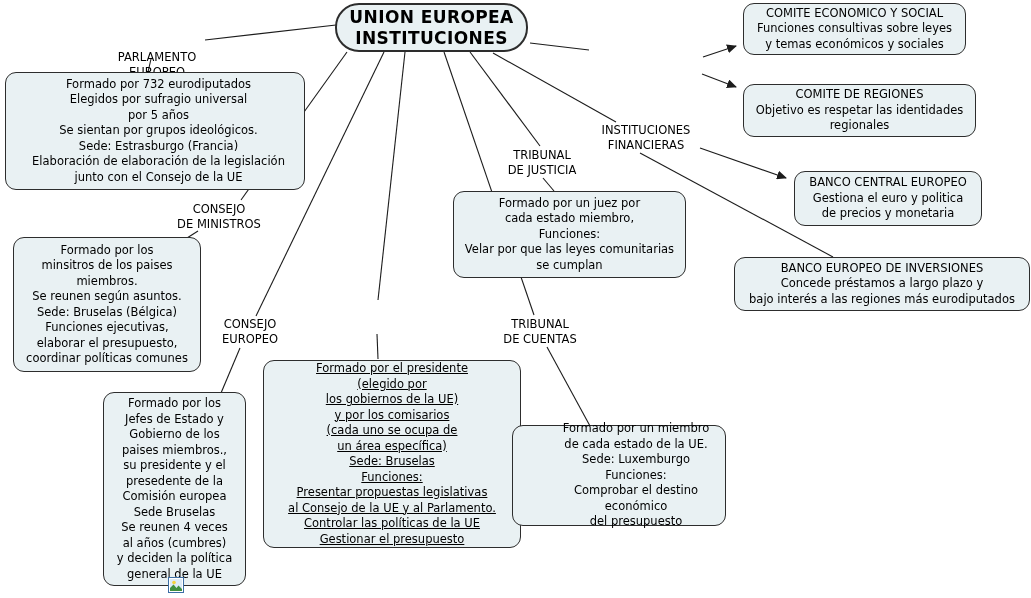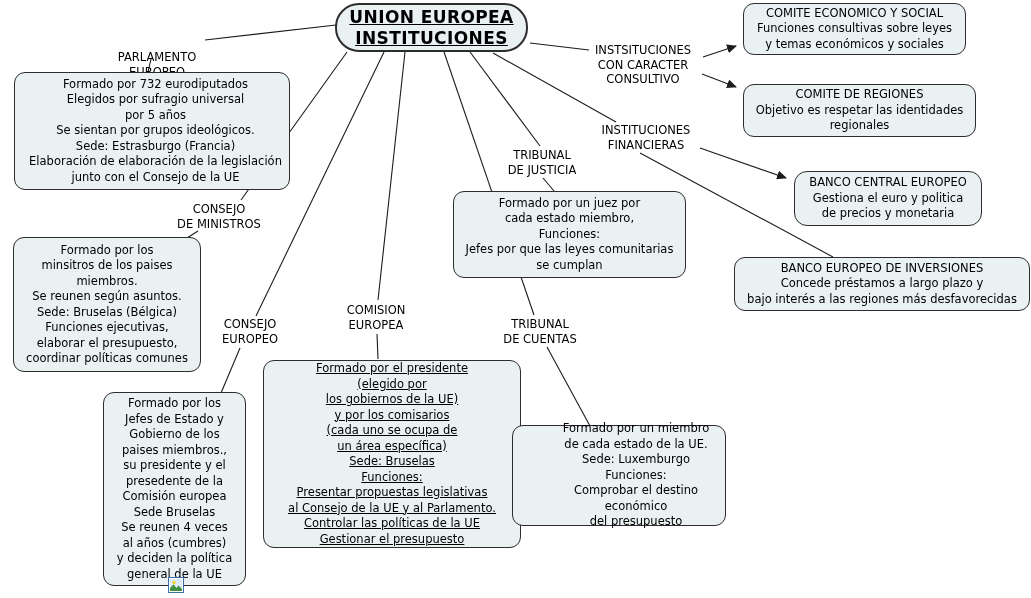--- a/index.html
+++ b/index.html
@@ -10,21 +10,21 @@
   .wires{position:absolute;left:0;top:0;z-index:1;}
   .node{
     position:absolute;z-index:2;box-sizing:border-box;
     background:#e9f1f3;border:1.4px solid #2d2d2d;border-radius:11px;
     display:flex;align-items:center;justify-content:center;
     text-align:center;white-space:pre-line;
     font-size:11.5px;line-height:15.5px;padding:1px 6px;
   }
   .node.title{
     font-weight:bold;font-size:17px;line-height:21px;
-    border-width:2px;border-radius:24px;letter-spacing:.4px;text-decoration:underline;
+    border-width:2px;border-radius:24px;letter-spacing:.4px;
   }
   .maplabel{
     position:absolute;z-index:2;text-align:center;white-space:pre-line;
     font-size:11.5px;line-height:14.6px;
   }
   .img-icon{
     position:absolute;z-index:3;width:16px;height:16px;box-sizing:border-box;
     background:#ffffff;border:1px solid #3b6ea5;display:flex;align-items:center;justify-content:center;
   }
 </style>
@@ -61,59 +61,54 @@
       <line x1="700" y1="148" x2="786" y2="178" marker-end="url(#arrow)"></line>
       <line x1="640" y1="153" x2="833" y2="257"></line>
     </g>
   </svg>
 
   <div class="node title" style="left:335px;top:3px;width:193px;height:49px;">UNION EUROPEA
 INSTITUCIONES</div>
 
   <div class="maplabel" style="left:87px;top:50px;width:140px;">PARLAMENTO
 EUROPEO</div>
-  <div class="maplabel" style="left:573px;top:43px;width:140px;">INSTSITUCIONES
-CON CARACTER
-CONSULTIVO</div>
   <div class="maplabel" style="left:576px;top:123px;width:140px;">INSTITUCIONES
 FINANCIERAS</div>
   <div class="maplabel" style="left:472px;top:148px;width:140px;">TRIBUNAL
 DE JUSTICIA</div>
   <div class="maplabel" style="left:149px;top:202px;width:140px;">CONSEJO
 DE MINISTROS</div>
   <div class="maplabel" style="left:180px;top:317px;width:140px;">CONSEJO
 EUROPEO</div>
-  <div class="maplabel" style="left:306px;top:303px;width:140px;">COMISION
-EUROPEA</div>
   <div class="maplabel" style="left:470px;top:317px;width:140px;">TRIBUNAL
 DE CUENTAS</div>
 
-  <div class="node" style="left:14px;top:72px;width:276px;height:118px;padding-left:13px;">Formado por 732 eurodiputados
+  <div class="node" style="left:5px;top:72px;width:300px;height:118px;padding-left:13px;">Formado por 732 eurodiputados
 Elegidos por sufragio universal
 por 5 años
 Se sientan por grupos ideológicos.
 Sede: Estrasburgo (Francia)
 Elaboración de elaboración de la legislación
 junto con el Consejo de la UE</div>
   <div class="node" style="left:743px;top:84px;width:233px;height:53px;">COMITE DE REGIONES
 Objetivo es respetar las identidades
 regionales</div>
   <div class="node" style="left:743px;top:3px;width:223px;height:52px;">COMITE ECONOMICO Y SOCIAL
 Funciones consultivas sobre leyes
 y temas económicos y sociales</div>
-  <div class="node" style="left:794px;top:171px;width:188px;height:55px;border-radius:13px;">BANCO CENTRAL EUROPEO
+  <div class="node" style="left:794px;top:171px;width:188px;height:55px;">BANCO CENTRAL EUROPEO
 Gestiona el euro y politica
 de precios y monetaria</div>
   <div class="node" style="left:734px;top:257px;width:296px;height:54px;">BANCO EUROPEO DE INVERSIONES
 Concede préstamos a largo plazo y
-bajo interés a las regiones más desfavorecidas</div>
+bajo interés a las regiones más eurodiputados</div>
   <div class="node" style="left:453px;top:191px;width:233px;height:87px;">Formado por un juez por
 cada estado miembro,
 Funciones:
-Jefes por que las leyes comunitarias
+Velar por que las leyes comunitarias
 se cumplan</div>
   <div class="node" style="left:13px;top:237px;width:188px;height:135px;">Formado por los
 minsitros de los paises
 miembros.
 Se reunen según asuntos.
 Sede: Bruselas (Bélgica)
 Funciones ejecutivas,
 elaborar el presupuesto,
 coordinar políticas comunes</div>
   <div class="node" style="left:103px;top:392px;width:143px;height:194px;">Formado por los

